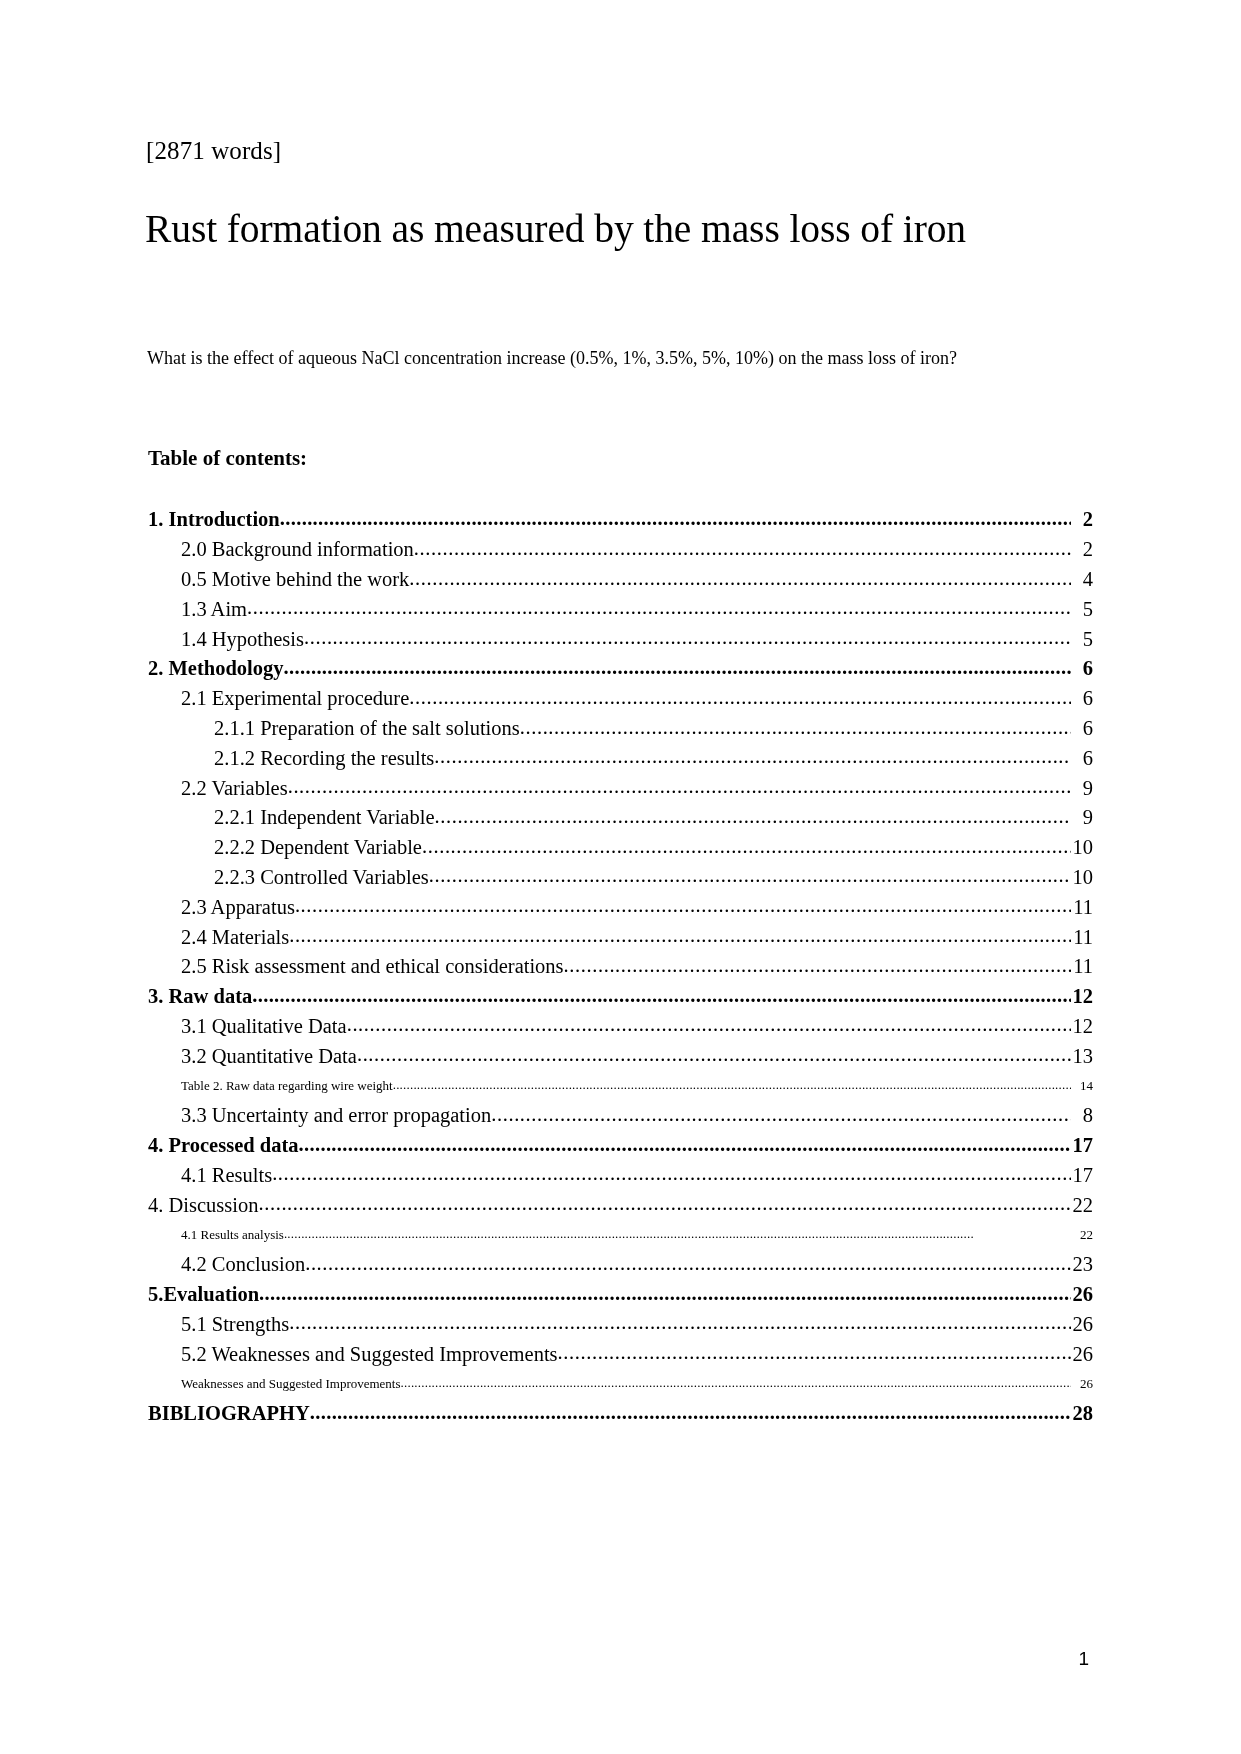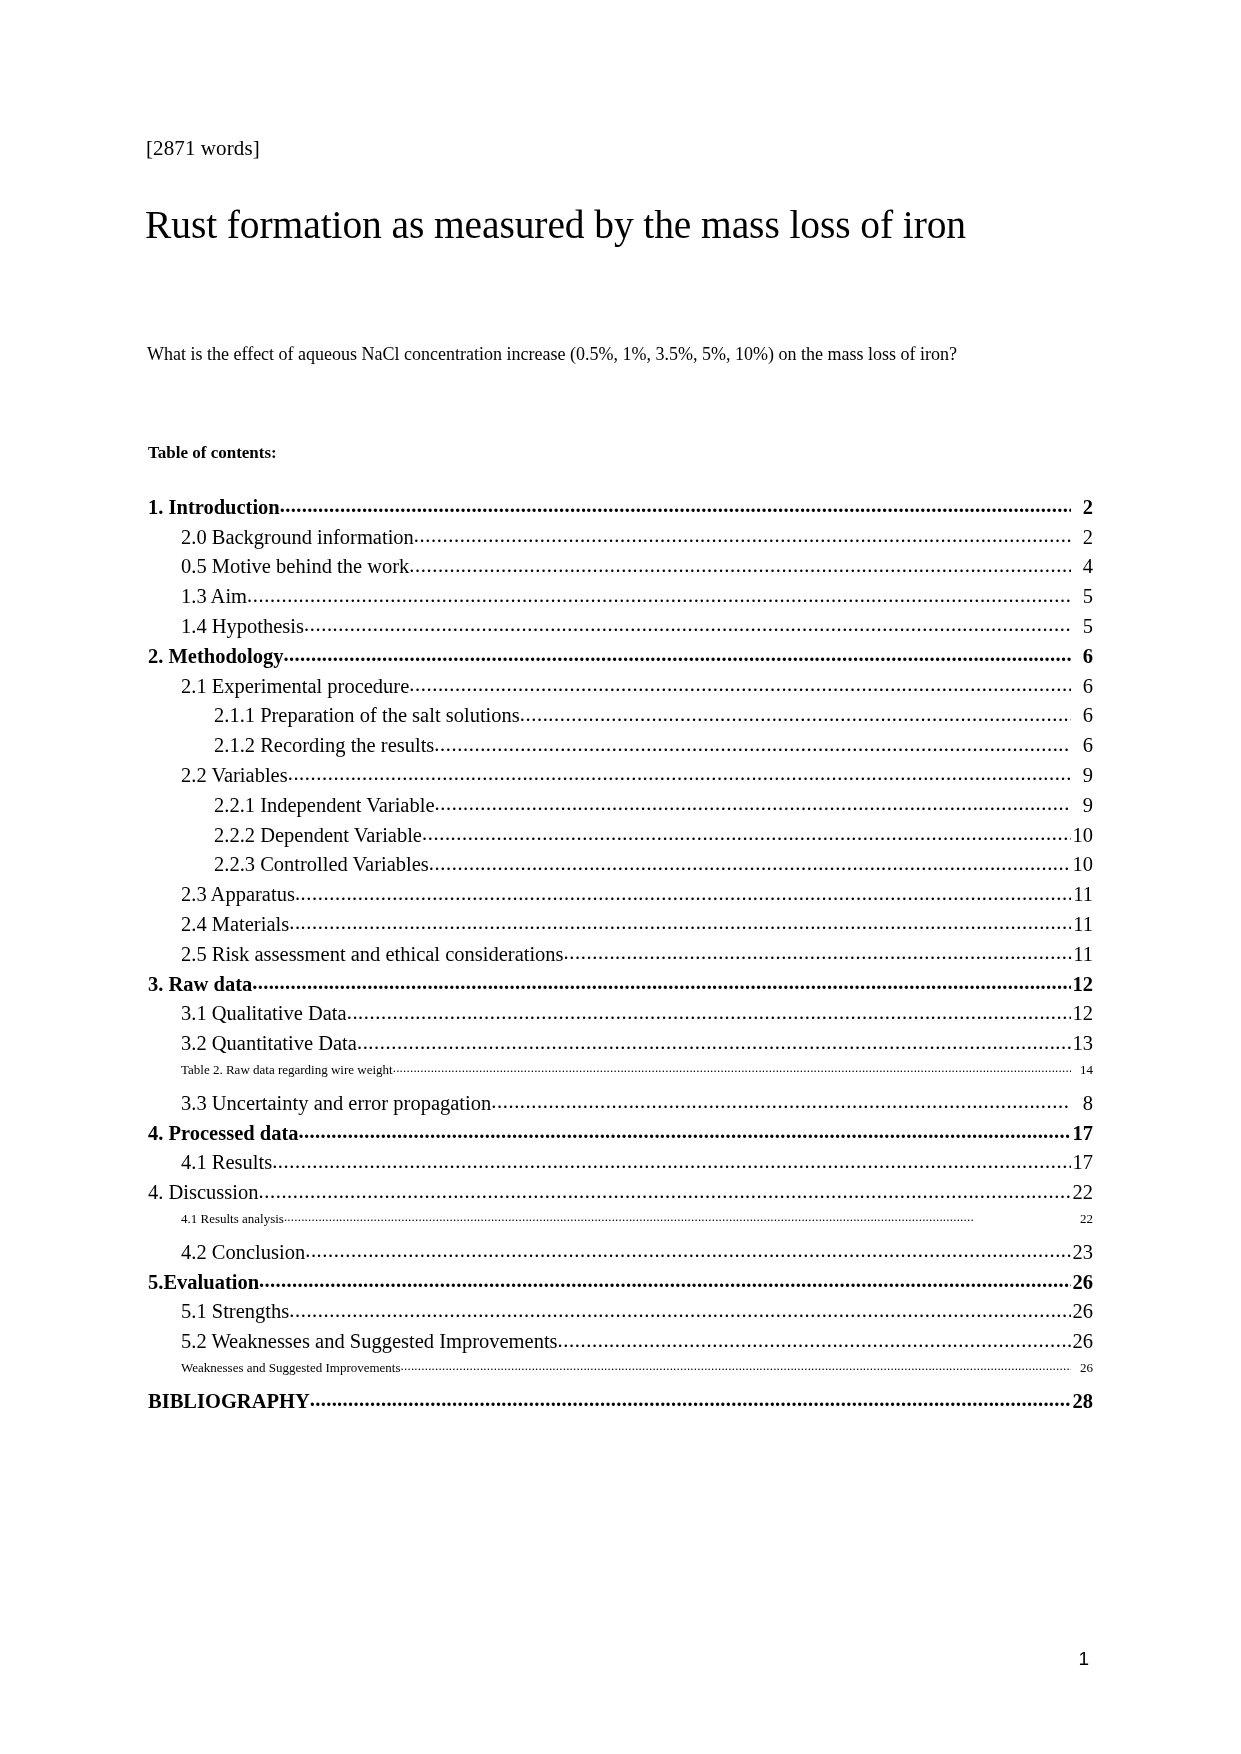--- a/index.html
+++ b/index.html
@@ -17,51 +17,51 @@
   }
   .page {
     position: absolute;
     left: 0; top: 0;
     width: 1241px;
     height: 1754px;
     box-sizing: border-box;
     padding: 138px 148px 60px 148px;
   }
   .wordcount {
-    font-size: 21px;
+    font-size: 25px;
     line-height: 1;
     margin: 0 0 0 -2px;
     letter-spacing: 0.1px;
   }
   .doc-title {
     font-size: 39.5px;
     font-weight: normal;
     line-height: 1.15;
     margin: 44px 0 0 -3px;
     letter-spacing: -0.1px;
   }
   .research-question {
     font-size: 18px;
     line-height: 2.52;
     margin: 84px 0 0 -1px;
     max-width: 940px;
     text-align: left;
   }
   .toc-heading {
-    font-size: 17px;
+    font-size: 21px;
     font-weight: bold;
     margin: 66px 0 0 0;
     line-height: 1;
   }
   .toc {
     margin-top: 36px;
   }
   .toc-row {
     display: flex;
-    align-items: flex-start;
+    align-items: center;
     font-size: 20.5px;
     line-height: 1;
     height: 29.8px;
     white-space: nowrap;
     overflow: hidden;
   }
   .toc-row .label {
     flex: 0 0 auto;
   }
   .toc-row .leader {

